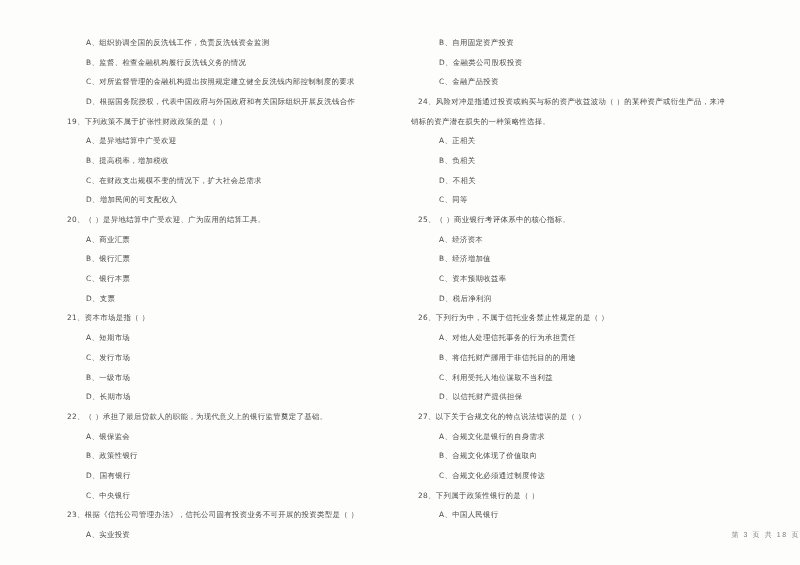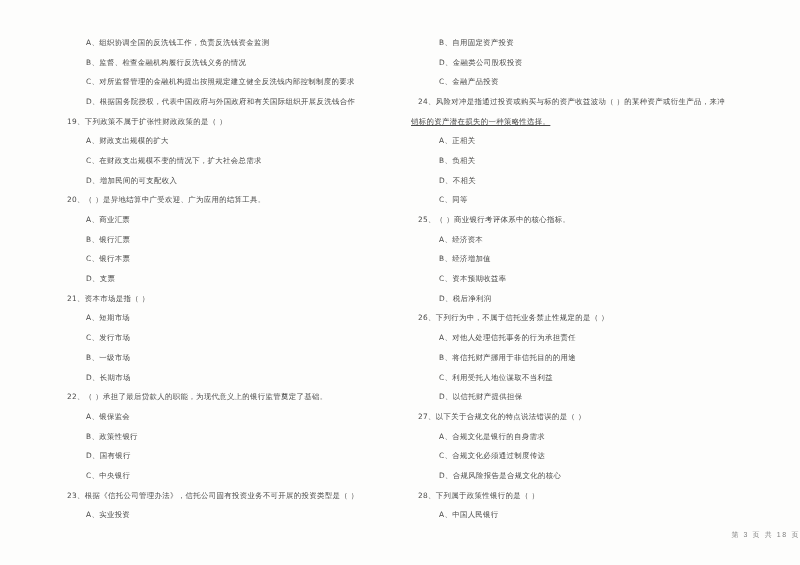--- a/index.html
+++ b/index.html
@@ -59,21 +59,20 @@
     font-family: "DejaVu Sans", "Liberation Sans", sans-serif;
     filter: blur(0.22px);
     opacity: 0.93;
   }
 
   .line.q-stem {
     padding-left: 7px;
   }
   .line.q-cont {
     padding-left: 0px;
-    text-decoration: underline;
   }
   .line.q-opt {
     padding-left: 26px;
   }
 
   .col-right .line.q-stem { padding-left: 13px; }
   .col-right .line.q-cont { padding-left: 6px; }
   .col-right .line.q-opt  { padding-left: 34px; }
 
   .footer {
@@ -97,21 +96,22 @@
 
   <div class="columns">
 
     <div class="col col-left">
       <div class="q-block">
           <div class="line q-opt">A、组织协调全国的反洗钱工作，负责反洗钱资金监测</div>
           <div class="line q-opt">B、监督、检查金融机构履行反洗钱义务的情况</div>
           <div class="line q-opt">C、对所监督管理的金融机构提出按照规定建立健全反洗钱内部控制制度的要求</div>
           <div class="line q-opt">D、根据国务院授权，代表中国政府与外国政府和有关国际组织开展反洗钱合作</div>
           <div class="line q-stem">19、下列政策不属于扩张性财政政策的是（        ）</div>
-          <div class="line q-opt">A、财政支出规模的扩大</div>
+          <div class="line q-opt">A、是异地结算中广受欢迎</div>
+          <div class="line q-opt">B、提高税率，增加税收</div>
           <div class="line q-opt">C、在财政支出规模不变的情况下，扩大社会总需求</div>
           <div class="line q-opt">D、增加民间的可支配收入</div>
           <div class="line q-stem">20、（       ）是异地结算中广受欢迎、广为应用的结算工具。</div>
           <div class="line q-opt">A、商业汇票</div>
           <div class="line q-opt">B、银行汇票</div>
           <div class="line q-opt">C、银行本票</div>
           <div class="line q-opt">D、支票</div>
           <div class="line q-stem">21、资本市场是指（        ）</div>
           <div class="line q-opt">A、短期市场</div>
           <div class="line q-opt">C、发行市场</div>
@@ -143,22 +143,22 @@
           <div class="line q-opt">B、经济增加值</div>
           <div class="line q-opt">C、资本预期收益率</div>
           <div class="line q-opt">D、税后净利润</div>
           <div class="line q-stem">26、下列行为中，不属于信托业务禁止性规定的是（        ）</div>
           <div class="line q-opt">A、对他人处理信托事务的行为承担责任</div>
           <div class="line q-opt">B、将信托财产挪用于非信托目的的用途</div>
           <div class="line q-opt">C、利用受托人地位谋取不当利益</div>
           <div class="line q-opt">D、以信托财产提供担保</div>
           <div class="line q-stem">27、以下关于合规文化的特点说法错误的是（        ）</div>
           <div class="line q-opt">A、合规文化是银行的自身需求</div>
+          <div class="line q-opt">B、合规文化体现了价值取向</div>
           <div class="line q-opt">C、合规文化必须通过制度传达</div>
-          <div class="line q-opt">D、合规风险报告是合规文化的核心</div>
           <div class="line q-stem">28、下列属于政策性银行的是（        ）</div>
           <div class="line q-opt">A、中国人民银行</div>
         </div>
     </div>
 
   </div>
 
   <div class="footer">第 3 页 共 18 页</div>
 
 </div>

